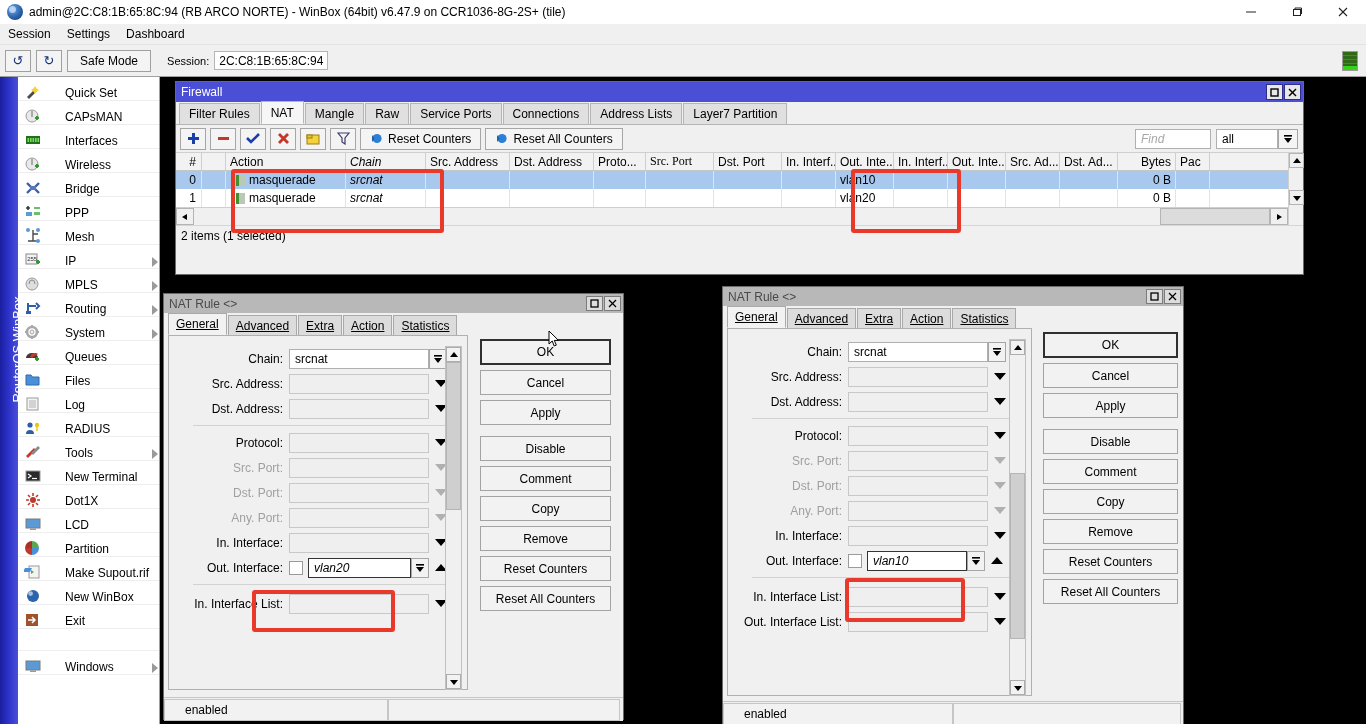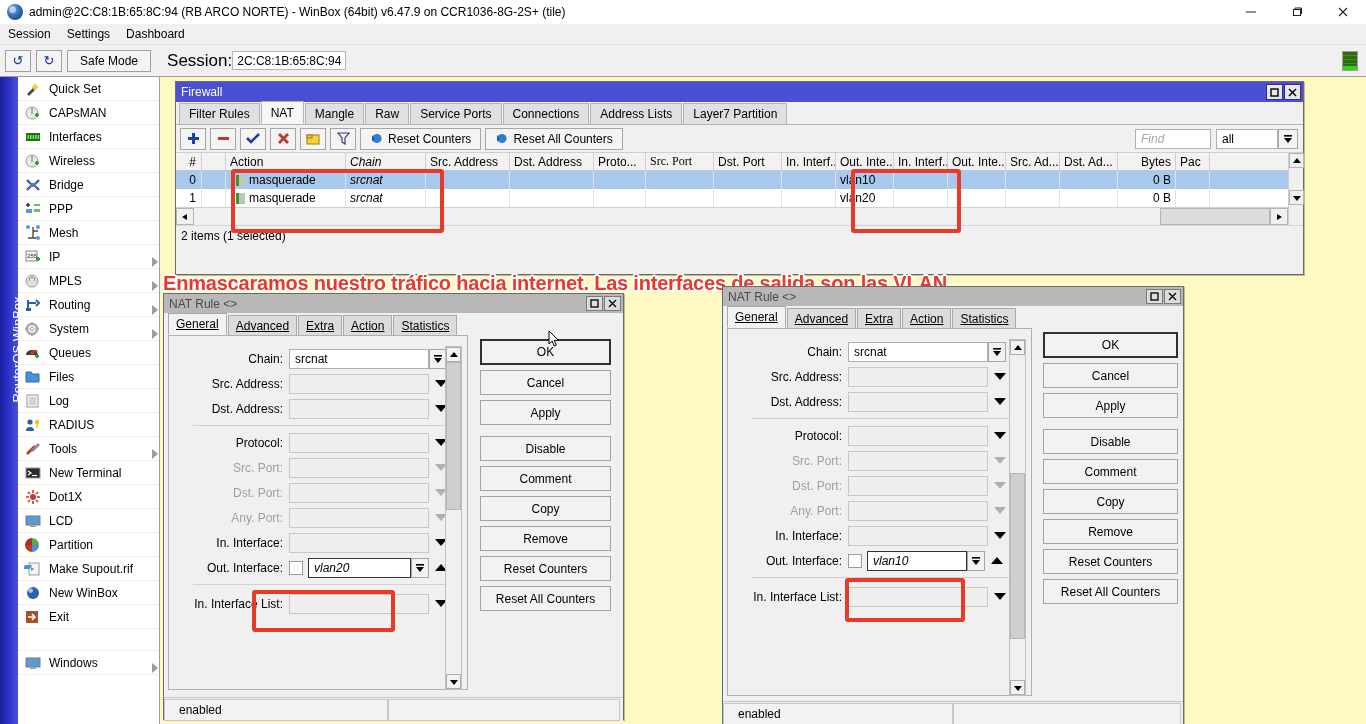--- a/index.html
+++ b/index.html
@@ -4,21 +4,21 @@
 <style>
   * { box-sizing: border-box; }
   html, body {
     margin: 0; padding: 0;
     width: 1366px; height: 724px;
     overflow: hidden;
     font-family: "Liberation Sans", sans-serif;
     font-size: 12px;
     background: #ffffff;
   }
-  #root { position: relative; width: 1366px; height: 724px; background: #fef9c3; }
+  #root { position: relative; width: 1366px; height: 724px; background: #000000; }
 
   
   .win-titlebar {
     position: absolute; left: 0; top: 0; width: 1366px; height: 24px;
     background: #ffffff; display: flex; align-items: center;
   }
   .win-title-icon {
     width: 16px; height: 16px; margin-left: 7px; margin-right: 6px;
     border-radius: 50%;
     background: radial-gradient(circle at 35% 32%, #6fa8e8 0%, #2b63ad 55%, #14356b 100%);
@@ -53,21 +53,21 @@
   .tb-btn {
     width: 26px; height: 22px; border: 1px solid #a0a0a0; background: #f4f4f4;
     display: flex; align-items: center; justify-content: center; margin-right: 5px;
     color: #16347a; font-size: 13px;
   }
   .tb-safe {
     height: 22px; border: 1px solid #a0a0a0; background: #f4f4f4;
     display: flex; align-items: center; padding: 0 12px; margin-right: 16px;
     font-size: 12px;
   }
-  .tb-session-label { font-size: 17px; }
+  .tb-session-label { font-size: 11px; margin-right: 5px; }
   .tb-session-val {
     height: 19px; border: 1px solid #b5b5b5; background: #ffffff;
     padding: 1px 4px; font-size: 12px; display: flex; align-items: center;
   }
   .tb-green {
     margin-left: auto; margin-right: 8px; width: 16px; height: 20px;
     border: 1px solid #9c9c9c;
     background:
       repeating-linear-gradient(to bottom, #2f6b17 0px, #2f6b17 3px, #3f8f1f 3px, #3f8f1f 4px);
     position: relative;
@@ -85,23 +85,24 @@
     position: absolute; left: 0; top: 0; width: 18px; height: 647px;
     background: linear-gradient(to right, #1a1f9e 0%, #2b31c7 45%, #4b50d8 100%);
   }
   .sb-ribbon span {
     position: absolute; left: -93px; top: 265px; width: 220px;
     transform: rotate(-90deg);
     color: #ffffff; font-size: 13px; white-space: nowrap; text-align: center;
   }
   .sb-list { position: absolute; left: 18px; top: 0; right: 0; }
   .sb-item {
-    height: 24px; display: flex; align-items: center;
+    height: 24px; display: flex; align-items: flex-end;
     border-bottom: 1px solid #eeeeee; padding-left: 6px; font-size: 12px; color: #000;
     position: relative;
+    gap: 16px;
   }
   .sb-item .ic { width: 18px; height: 16px; margin-right: 7px; flex: none; position: relative; }
   .sb-item .arrow {
     position: absolute; right: 7px; top: 50%; transform: translateY(-50%);
     width: 0; height: 0; border-left: 6px solid transparent;
     border-top: 5px solid transparent; border-bottom: 5px solid transparent;
   }
   .sb-item .arrow i {
     display:block; width:0;height:0;
     border-left: 6px solid #9a9a9a; border-top: 5px solid transparent; border-bottom: 5px solid transparent;
@@ -271,21 +272,21 @@
   .nat-btncol { position: absolute; display: flex; flex-direction: column; }
   .nat-btn {
     border: 1px solid #a3a3a3; background: #f2f2f2; font-size: 12px;
     display: flex; align-items: center; justify-content: center;
   }
   .nat-btn.primary { border: 2px solid #303030; }
   .nat-status {
     position: absolute; left: 0; bottom: 0; height: 24px; display: flex; align-items: center;
     background: #f0f0f0; border-top: 1px solid #c6c6c6;
   }
-  .nat-status .a { border: 1px solid #c6c6c6; height: 22px; display: flex; align-items: center; padding-left: 14px; font-size: 12px; background:#f2f2f2; }
+  .nat-status .a { border: 1px solid #c6c6c6; height: 22px; display: flex; align-items: center; padding-left: 20px; font-size: 12px; background:#f2f2f2; }
   .nat-status .b { border: 1px solid #c6c6c6; height: 22px; background:#f2f2f2; }
   .vscroll {
     position: absolute; width: 17px; background: #f0f0f0; border: 1px solid #c0c0c0;
     display: flex; flex-direction: column; align-items: center;
   }
   .vsb { width: 15px; height: 15px; border: 1px solid #adadad; background: #f2f2f2; display:flex;align-items:center;justify-content:center;font-size:9px; }
   .vthumb { width: 15px; background: #cfcfcf; border: 1px solid #b5b5b5; }
   .cursor-arrow { position: absolute; width: 12px; height: 18px; }
 </style>
 </head>
@@ -811,21 +812,20 @@
       </div>
     </div>
 
     <div class="fw-status">2 items (1 selected)</div>
   </div>
 
   <div class="hl" style="left:231px; top:169px; width:213px; height:64px;"></div>
 
   <div class="hl" style="left:851px; top:169px; width:110px; height:64px;"></div>
 
-  <div class="banner">Enmascaramos nuestro tráfico hacia internet. Las interfaces de salida son las VLAN.</div>
 
   <div class="nat-win" style="left:163px; top:293px; width:461px; height:427px;">
     <div class="nat-title">
       <span>NAT Rule &lt;&gt;</span>
       <div class="nat-title-btns">
         <div class="nat-tbtn">
           <svg width="9" height="9" viewBox="0 0 9 9">
               <rect x="1" y="1" width="7" height="7" fill="none" stroke="#000" stroke-width="1.3"></rect>
             </svg>
         </div>
@@ -1044,20 +1044,25 @@
                 </svg>
             </div>
             <div class="caret up"></div>
           </div>
           <div class="fsep"></div>
           <div class="frow" style="margin-top:6px">
             <div class="flabel" style="width:120px">In. Interface List:</div>
             <div class="finput gray" style="width:140px"></div>
             <div class="caret"></div>
           </div>
+          <div class="frow">
+            <div class="flabel" style="width:120px">Out. Interface List:</div>
+            <div class="finput gray" style="width:140px"></div>
+            <div class="caret"></div>
+          </div>
         </div>
       </div>
 
       <div class="vscroll" style="left:286px; top:33px; height:357px;">
         <div class="vsb">
           <svg width="8" height="8" viewBox="0 0 8 8">
               <polygon points="4,1 8,6 0,6" fill="#000"></polygon>
             </svg>
         </div>
         <div style="height:118px"></div>

